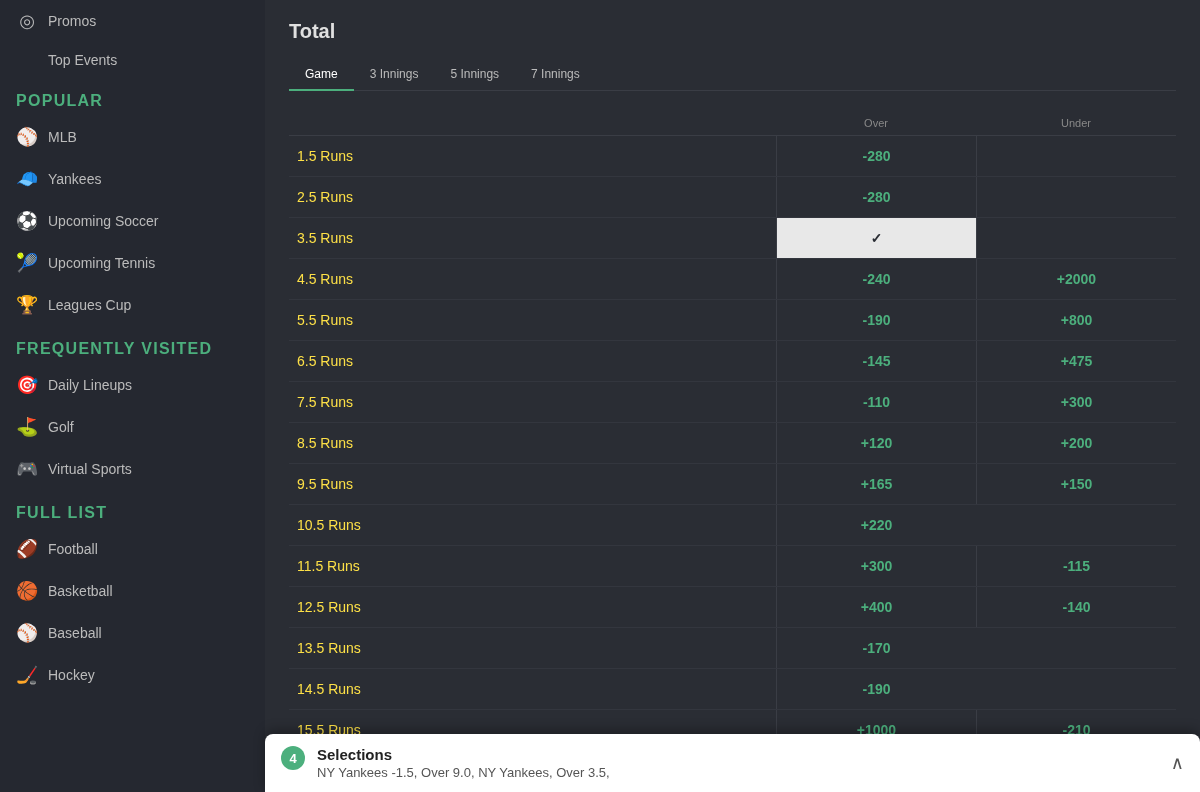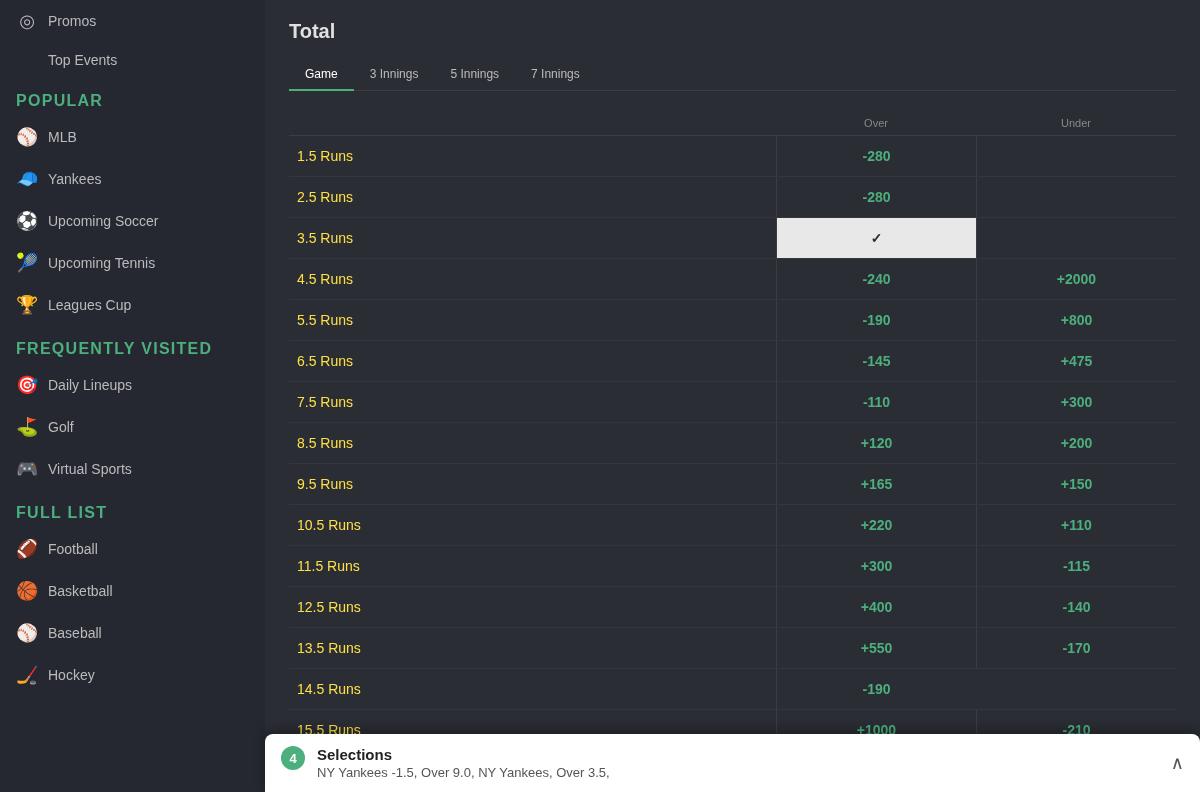--- a/index.html
+++ b/index.html
@@ -316,35 +316,33 @@
       <div class="row-cell positive">+200</div>
     </div>
       <div class="table-row">
       <div class="row-label">9.5 Runs</div>
       <div class="row-cell positive">+165</div>
       <div class="row-cell positive">+150</div>
     </div>
       <div class="table-row">
       <div class="row-label">10.5 Runs</div>
       <div class="row-cell positive">+220</div>
-      <div class="row-cell positive">+110</div>
     </div>
       <div class="table-row">
       <div class="row-label">11.5 Runs</div>
       <div class="row-cell positive">+300</div>
       <div class="row-cell negative">-115</div>
     </div>
       <div class="table-row">
       <div class="row-label">12.5 Runs</div>
       <div class="row-cell positive">+400</div>
       <div class="row-cell negative">-140</div>
     </div>
       <div class="table-row">
       <div class="row-label">13.5 Runs</div>
-      <div class="row-cell positive">+550</div>
       <div class="row-cell negative">-170</div>
     </div>
       <div class="table-row">
       <div class="row-label">14.5 Runs</div>
       <div class="row-cell negative">-190</div>
     </div>
       <div class="table-row">
       <div class="row-label">15.5 Runs</div>
       <div class="row-cell positive">+1000</div>
       <div class="row-cell negative">-210</div>

